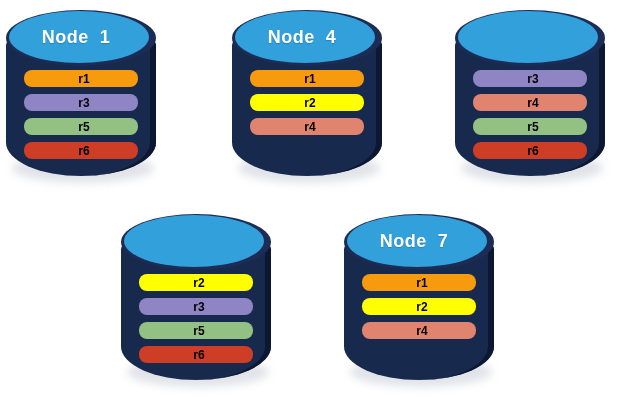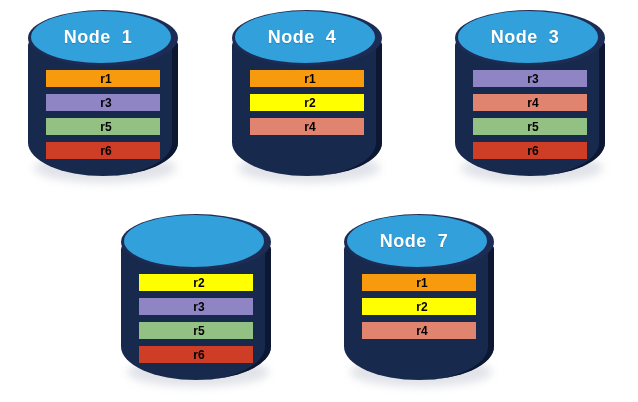--- a/index.html
+++ b/index.html
@@ -100,37 +100,37 @@
     left: 18px;
     right: 18px;
     top: 62px;
     display: flex;
     flex-direction: column;
     gap: 7px;
   }
 
   .replica {
     height: 17px;
-    border-radius: 0;
+    border-radius: 8px;
     display: flex;
     align-items: center;
     justify-content: center;
     color: #000000;
     font-size: 12px;
     font-weight: bold;
     line-height: 1;
     padding-left: 6px;
     box-sizing: border-box;
   }
 </style>
 </head>
 <body>
 
 <div id="diagram" style="background: rgb(255, 255, 255);">
-    <div class="node" style="left: 28px; top: 8px;">
+    <div class="node" style="left: 6px; top: 8px;">
       <div class="node-shadow"></div>
       <div class="node-body" style="background: rgb(24, 41, 78);"></div>
       <div class="node-rim"></div>
       <div class="node-lid" style="background: rgb(50, 160, 219);"></div>
       <div class="node-title" style="color: rgb(255, 255, 255);">Node  1</div>
       <div class="replicas">
         <div class="replica" style="background: rgb(247, 154, 14); color: rgb(0, 0, 0);">r1</div>
         <div class="replica" style="background: rgb(144, 133, 196); color: rgb(0, 0, 0);">r3</div>
         <div class="replica" style="background: rgb(146, 193, 131); color: rgb(0, 0, 0);">r5</div>
         <div class="replica" style="background: rgb(206, 61, 38); color: rgb(0, 0, 0);">r6</div>
@@ -146,21 +146,20 @@
         <div class="replica" style="background: rgb(247, 154, 14); color: rgb(0, 0, 0);">r1</div>
         <div class="replica" style="background: rgb(255, 255, 0); color: rgb(0, 0, 0);">r2</div>
         <div class="replica" style="background: rgb(224, 132, 112); color: rgb(0, 0, 0);">r4</div>
       </div>
     </div>
     <div class="node" style="left: 455px; top: 8px;">
       <div class="node-shadow"></div>
       <div class="node-body" style="background: rgb(24, 41, 78);"></div>
       <div class="node-rim"></div>
       <div class="node-lid" style="background: rgb(50, 160, 219);"></div>
-      <div class="node-title" style="color: rgb(255, 255, 255);">Node  3</div>
       <div class="replicas">
         <div class="replica" style="background: rgb(144, 133, 196); color: rgb(0, 0, 0);">r3</div>
         <div class="replica" style="background: rgb(224, 132, 112); color: rgb(0, 0, 0);">r4</div>
         <div class="replica" style="background: rgb(146, 193, 131); color: rgb(0, 0, 0);">r5</div>
         <div class="replica" style="background: rgb(206, 61, 38); color: rgb(0, 0, 0);">r6</div>
       </div>
     </div>
     <div class="node" style="left: 121px; top: 212px;">
       <div class="node-shadow"></div>
       <div class="node-body" style="background: rgb(24, 41, 78);"></div>

